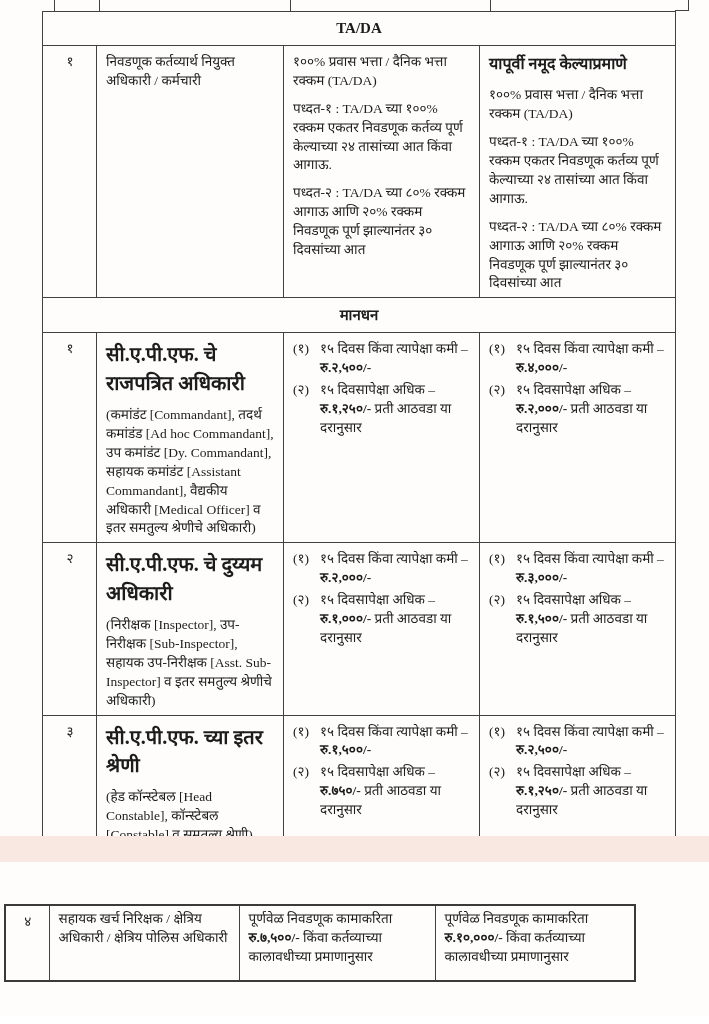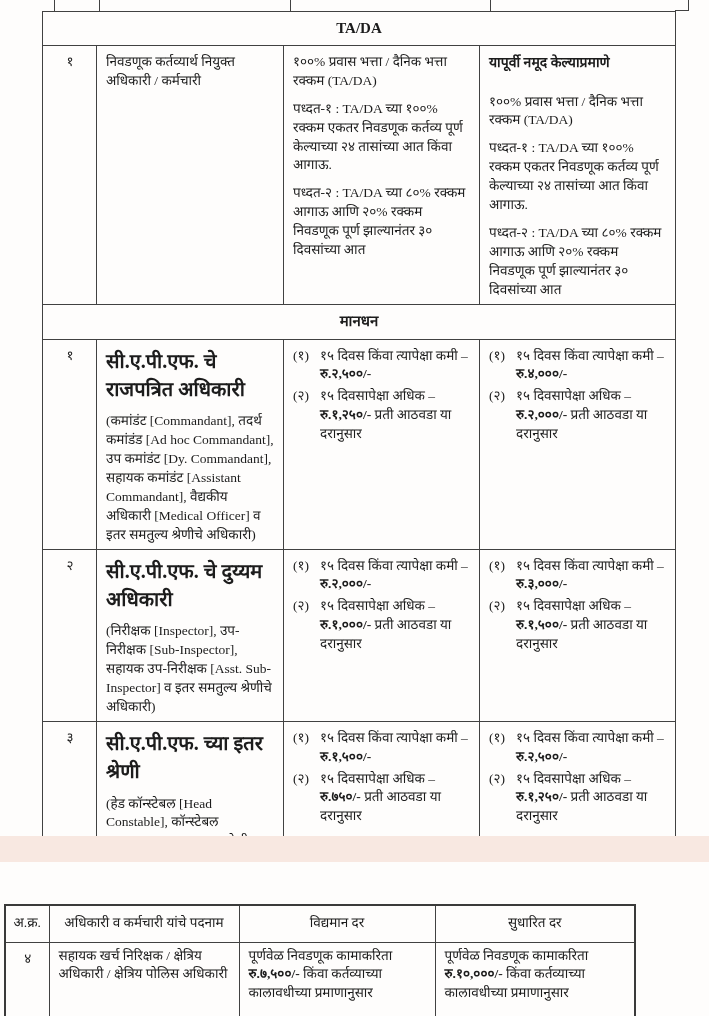--- a/index.html
+++ b/index.html
@@ -6,21 +6,21 @@
   .page{position:relative;width:709px;height:1016px;background:#fefdfc;overflow:hidden;
         font-family:"Liberation Serif","DejaVu Serif",serif;color:#1c1c1c;
         font-size:13.5px;line-height:1.4;}
   table{border-collapse:collapse;table-layout:fixed;position:absolute;}
   td{border:1px solid #414141;vertical-align:top;padding:4px 8px 4px 9px;overflow:hidden;}
   .sec-header td{text-align:center;font-weight:bold;vertical-align:middle;font-size:15px;padding:4px;}
   .sn{text-align:center;padding-top:7px;}
   .cell-title{font-weight:bold;font-size:20px;margin:3px 0 9px;line-height:1.42;}
   .para{margin:4px 0 9px;}
   .para:last-child{margin-bottom:0;}
-  .rev-heading{font-weight:bold;font-size:14px;margin:3px 0 20px;}
+  .rev-heading{font-weight:bold;font-size:16px;margin:3px 0 11px;}
   .rate-item{display:flex;margin:3px 0 3px;}
   .rate-marker{flex:0 0 27px;width:27px;}
   .rate-body{flex:1;}
   b{font-weight:bold;text-align:right;}
   
   tr.h34{height:34px;} tr.h246{height:246px;} tr.h35{height:35px;}
   tr.h198{height:198px;} tr.h139{height:139px;} tr.h134{height:134px;}
   tr.h37{height:37px;} tr.h76{height:76px;}
   
   .main-table{left:42px;top:11px;width:633px;}
@@ -169,26 +169,20 @@
   <div class="divider-strip"></div>
 
   <table class="bottom-table">
     <colgroup>
         <col style="width:44px">
         <col style="width:190px">
         <col style="width:196px">
         <col style="width:200px">
       </colgroup>
     <tbody>
-        <tr class="h37">
-      <td class="hdr">अ.क्र.</td>
-      <td class="hdr">अधिकारी व कर्मचारी यांचे पदनाम</td>
-      <td class="hdr">विद्यमान दर</td>
-      <td class="hdr">सुधारित दर</td>
-    </tr>
     <tr class="h76">
       <td class="sn">४</td>
       <td>सहायक खर्च निरिक्षक / क्षेत्रिय अधिकारी / क्षेत्रिय पोलिस अधिकारी</td>
       <td><span>पूर्णवेळ निवडणूक कामाकरिता </span><b>रु.७,५००/-</b><span> किंवा कर्तव्याच्या कालावधीच्या प्रमाणानुसार</span></td>
       <td><span>पूर्णवेळ निवडणूक कामाकरिता </span><b>रु.१०,०००/-</b><span> किंवा कर्तव्याच्या कालावधीच्या प्रमाणानुसार</span></td>
     </tr>
   </tbody>
     </table>
 
 </div>

